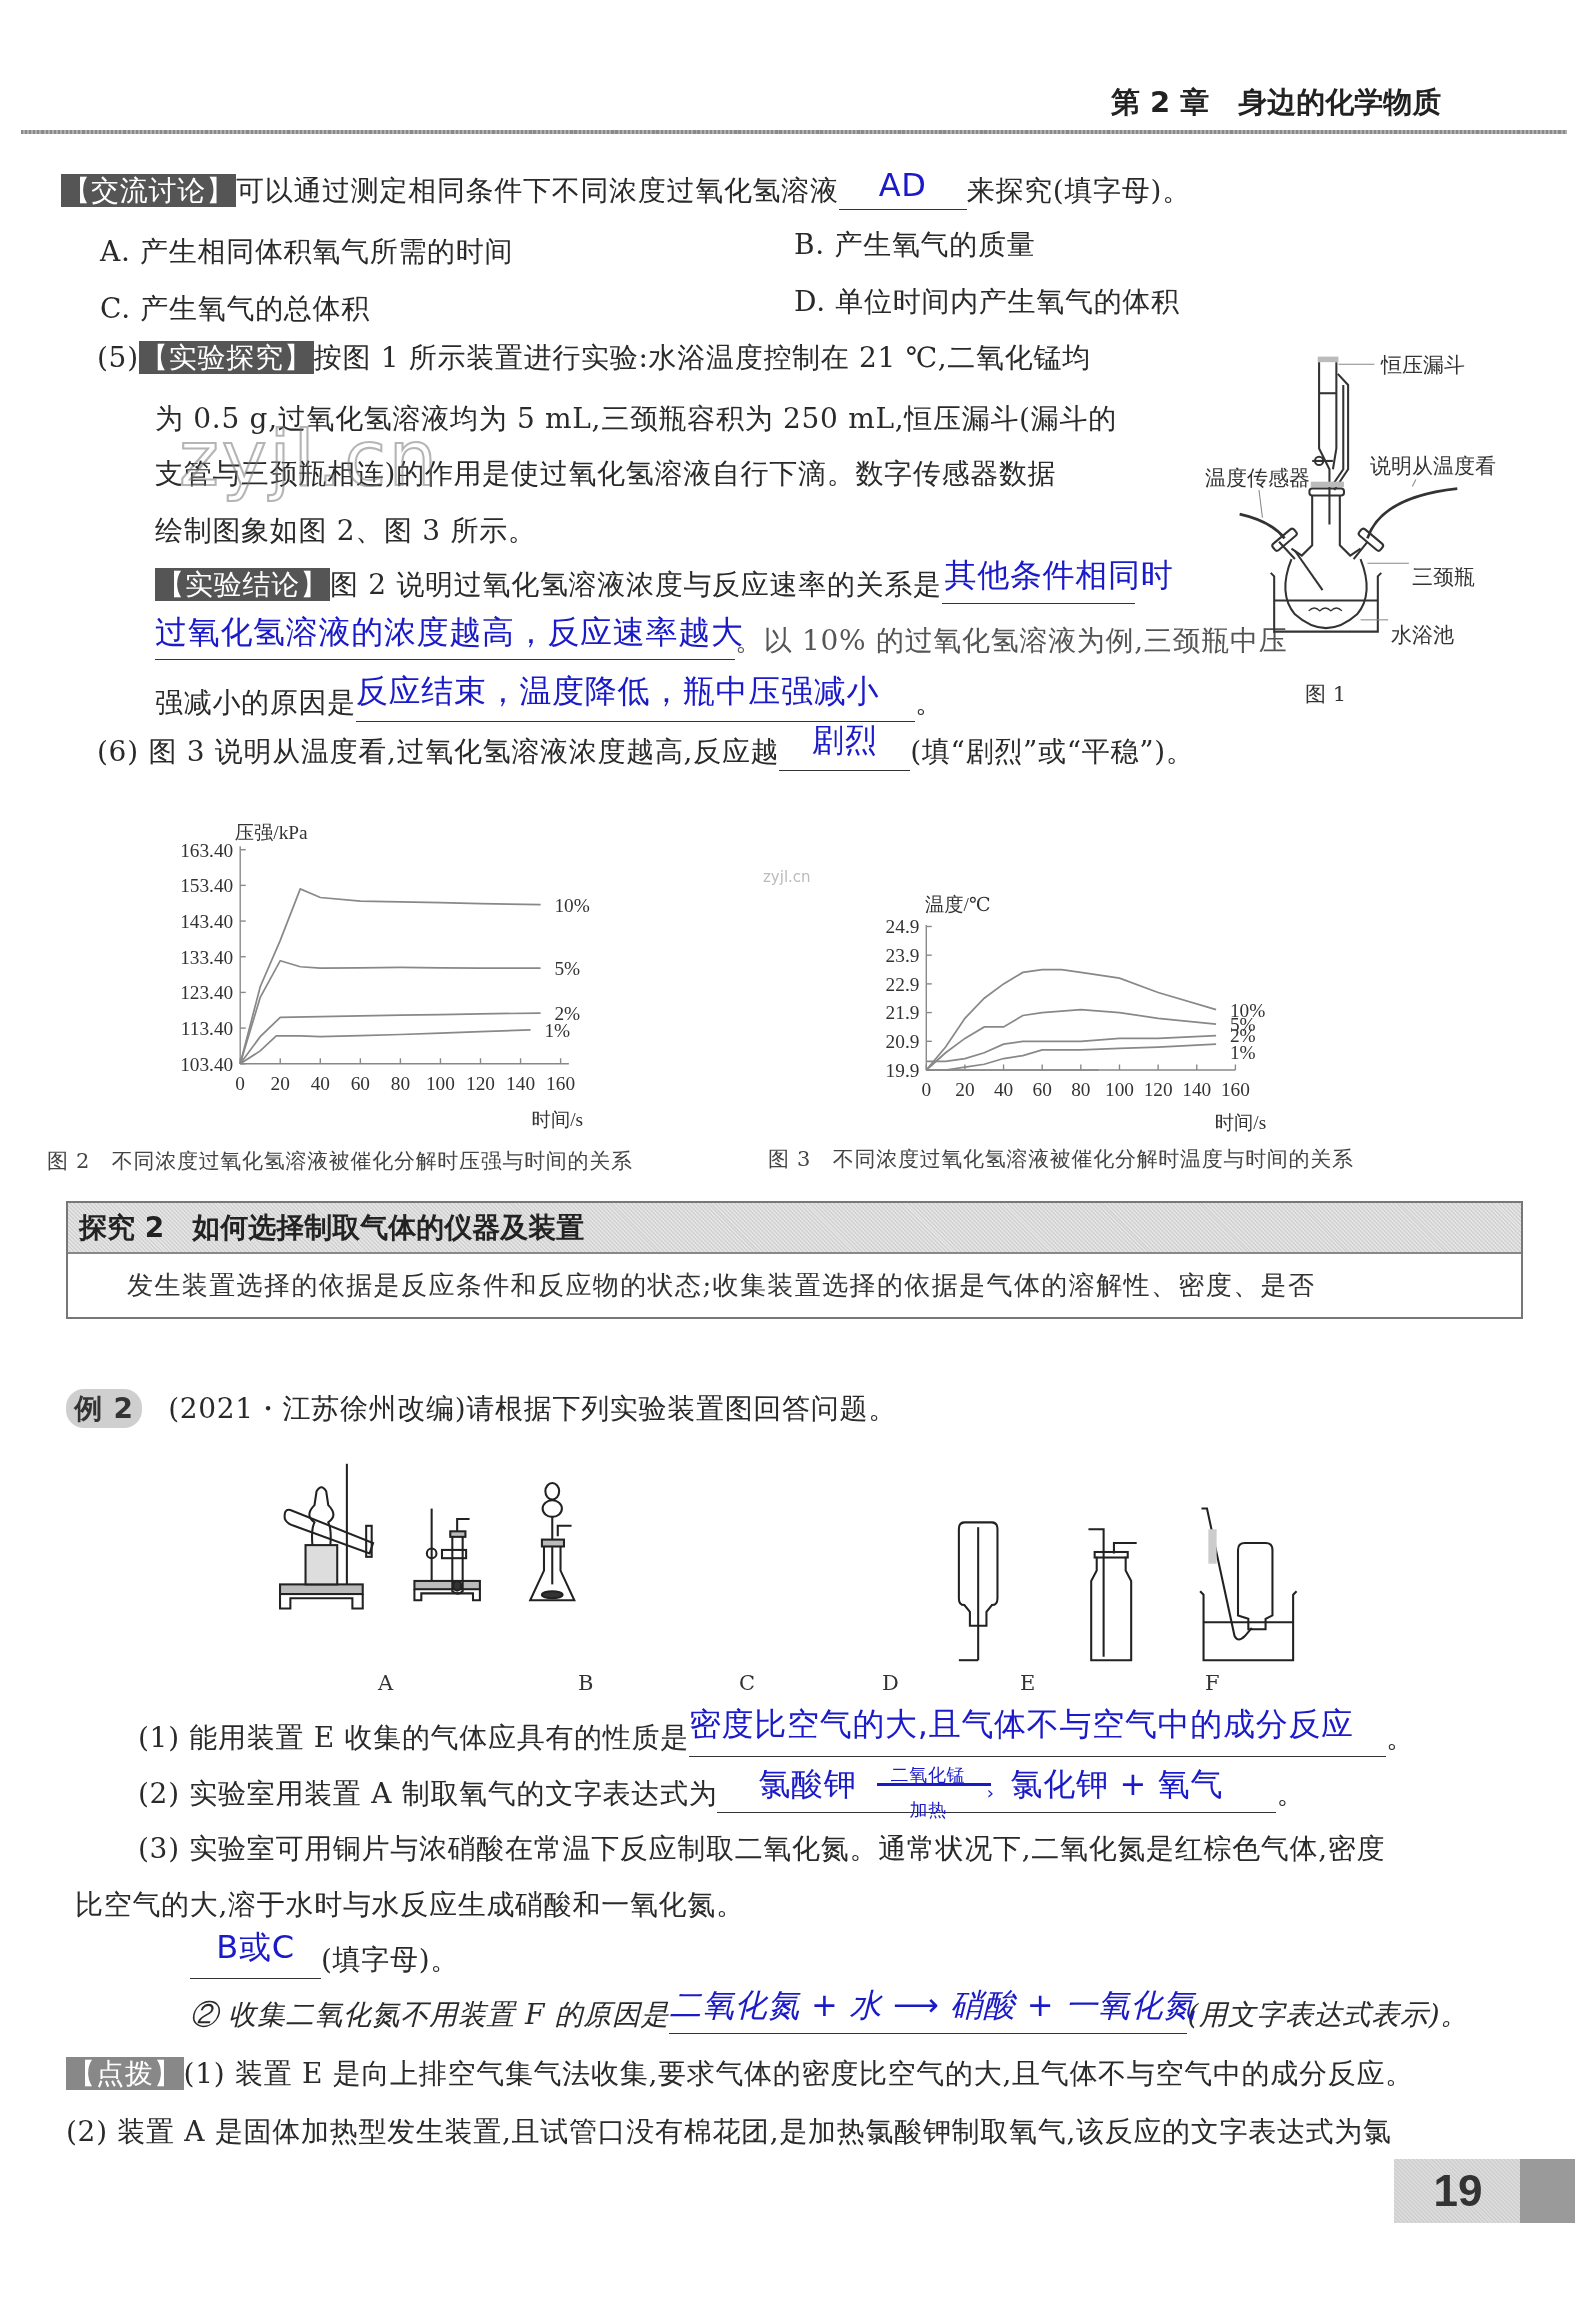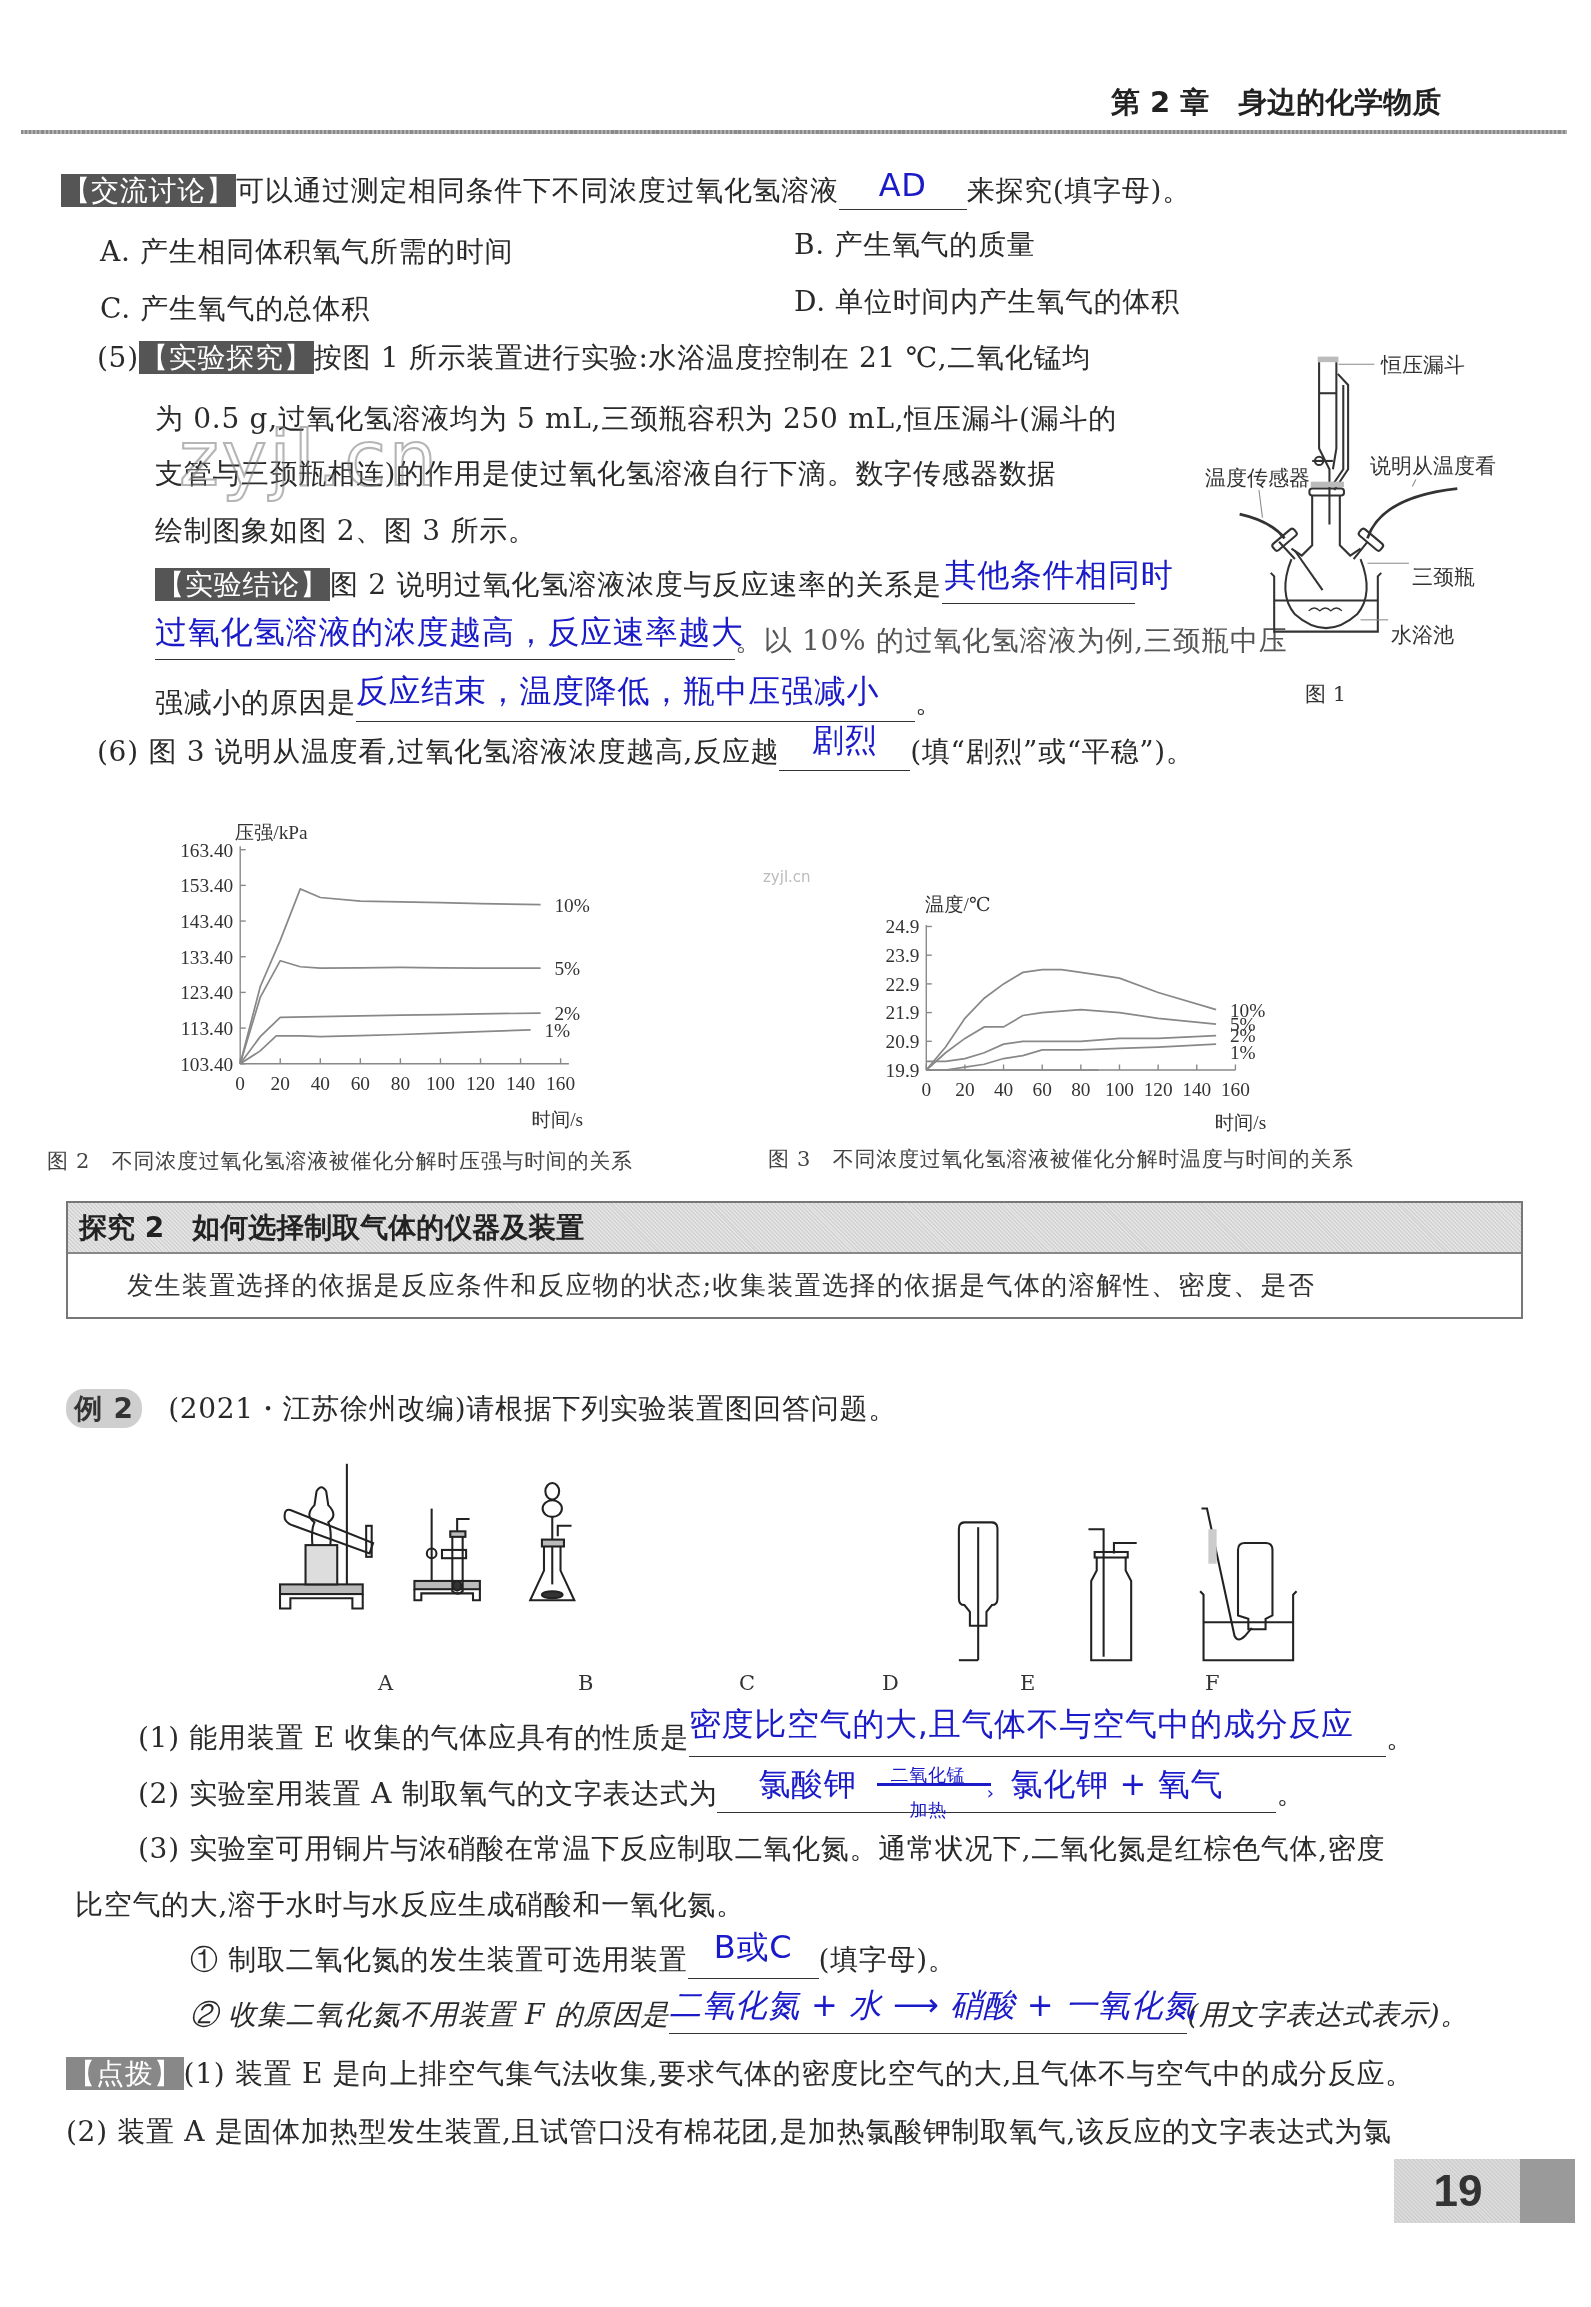--- a/index.html
+++ b/index.html
@@ -316,21 +316,21 @@
         <span style="position:absolute; right:-4.1px; top:-9.7px; font-size:18px;">›</span>
       </span>
       <span>氯化钾 + 氧气</span>
     </span>
   </span><span>。</span>
 </div>
 
 <div class="abs txt" style="left:138px; top:1829px;">(3) 实验室可用铜片与浓硝酸在常温下反应制取二氧化氮。通常状况下,二氧化氮是红棕色气体,密度</div>
 <div class="abs txt" style="left:75px; top:1885px;">比空气的大,溶于水时与水反应生成硝酸和一氧化氮。</div>
 <div class="abs txt" style="left:190px; top:1940px;">
-  <span>① 制取二氧化氮的发生装置可选用装置</span><span class="blank" style="width:131px;"><span class="ans" style="bottom:11px;">B或C</span></span><span>(填字母)。</span>
+  <span class="blank" style="width:131px;"><span class="ans" style="bottom:11px;">B或C</span></span><span>(填字母)。</span>
 </div>
 <div class="abs txt" style="left:190px; top:1995px;font-style:italic;">
   <span>② 收集二氧化氮不用装置 F 的原因是</span><span class="blank" style="width:518px;"><span class="ans" style="bottom:8.3px; text-align:left;">二氧化氮 + 水 ⟶ 硝酸 + 一氧化氮</span></span><span>(用文字表达式表示)。</span>
 </div>
 
 <div class="abs txt" style="left:66px; top:2054px;">
   <span class="bracket" style="background:#888;">【点拨】</span><span>(1) 装置 E 是向上排空气集气法收集,要求气体的密度比空气的大,且气体不与空气中的成分反应。</span>
 </div>
 <div class="abs txt" style="left:66px; top:2112px;">(2) 装置 A 是固体加热型发生装置,且试管口没有棉花团,是加热氯酸钾制取氧气,该反应的文字表达式为氯</div>
 

